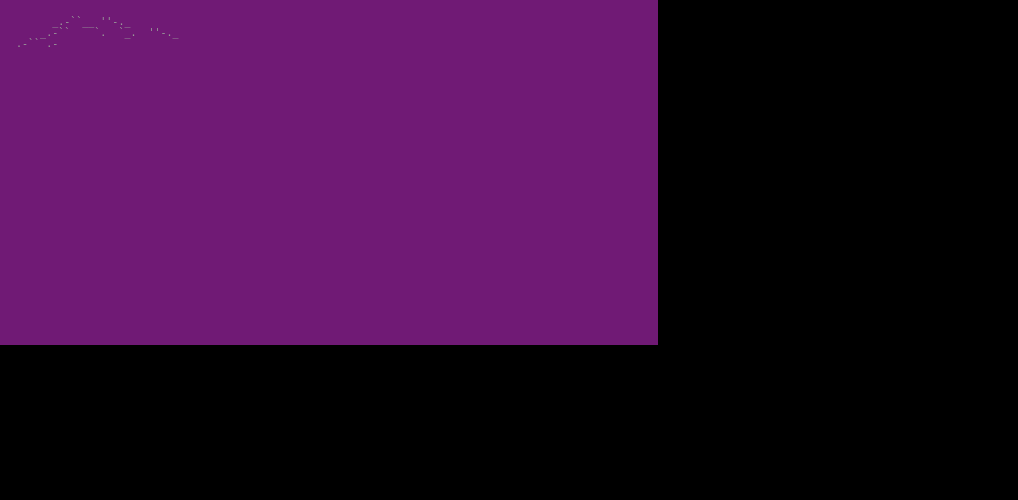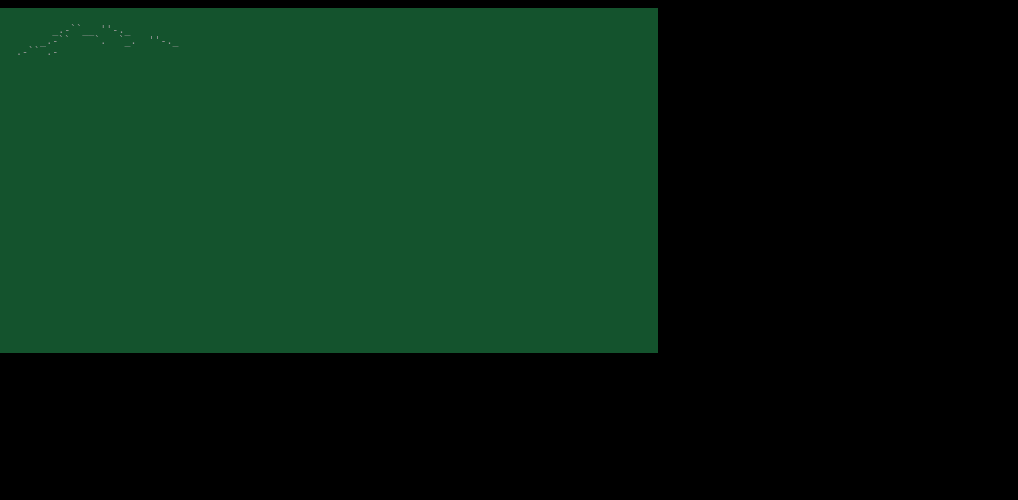--- a/index.html
+++ b/index.html
@@ -1,17 +1,17 @@
 <!DOCTYPE html>
 <html><head>
 <meta charset="utf-8">
 <style>
 * { margin: 0; padding: 0; box-sizing: border-box; }
 body { font-family: Consolas, monospace; font-size: 12px; width: 1018px; height: 500px; overflow: hidden; background: #000; position: relative; }
-.terminal { position: absolute; left: 0; top: 8px; width: 658px; height: 345px; background: #14532d; color: #ccc; padding: 2px 4px; white-space: pre; line-height: 14px; font-size: 11px; }
+.terminal { position: absolute; left: 0; top: 0; width: 658px; height: 345px; background: #701a75; color: #ccc; padding: 2px 4px; white-space: pre; line-height: 14px; font-size: 11px; }
 .ascii { color: #999; font-size: 10px; line-height: 11px; }
 </style>
 </head>
 <body>
 
 <div class="terminal">
 <div class="ascii">        _.-``__ ''-._
       _.-``    `.  `_.  ''-._
   .-`` .-</div></div>
 </body></html>

